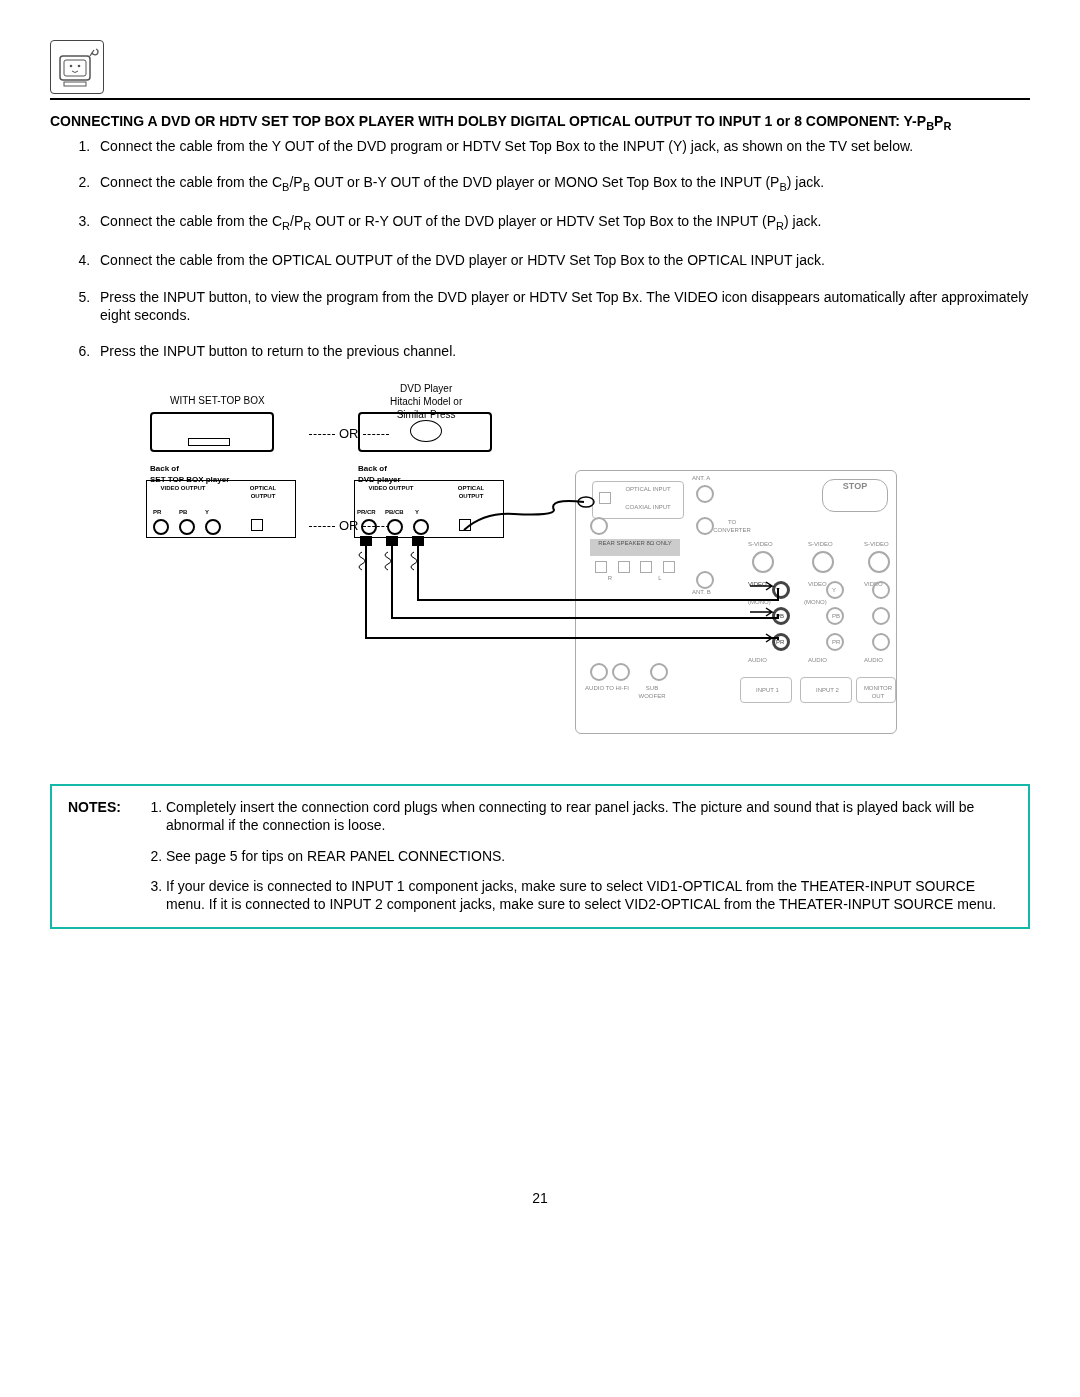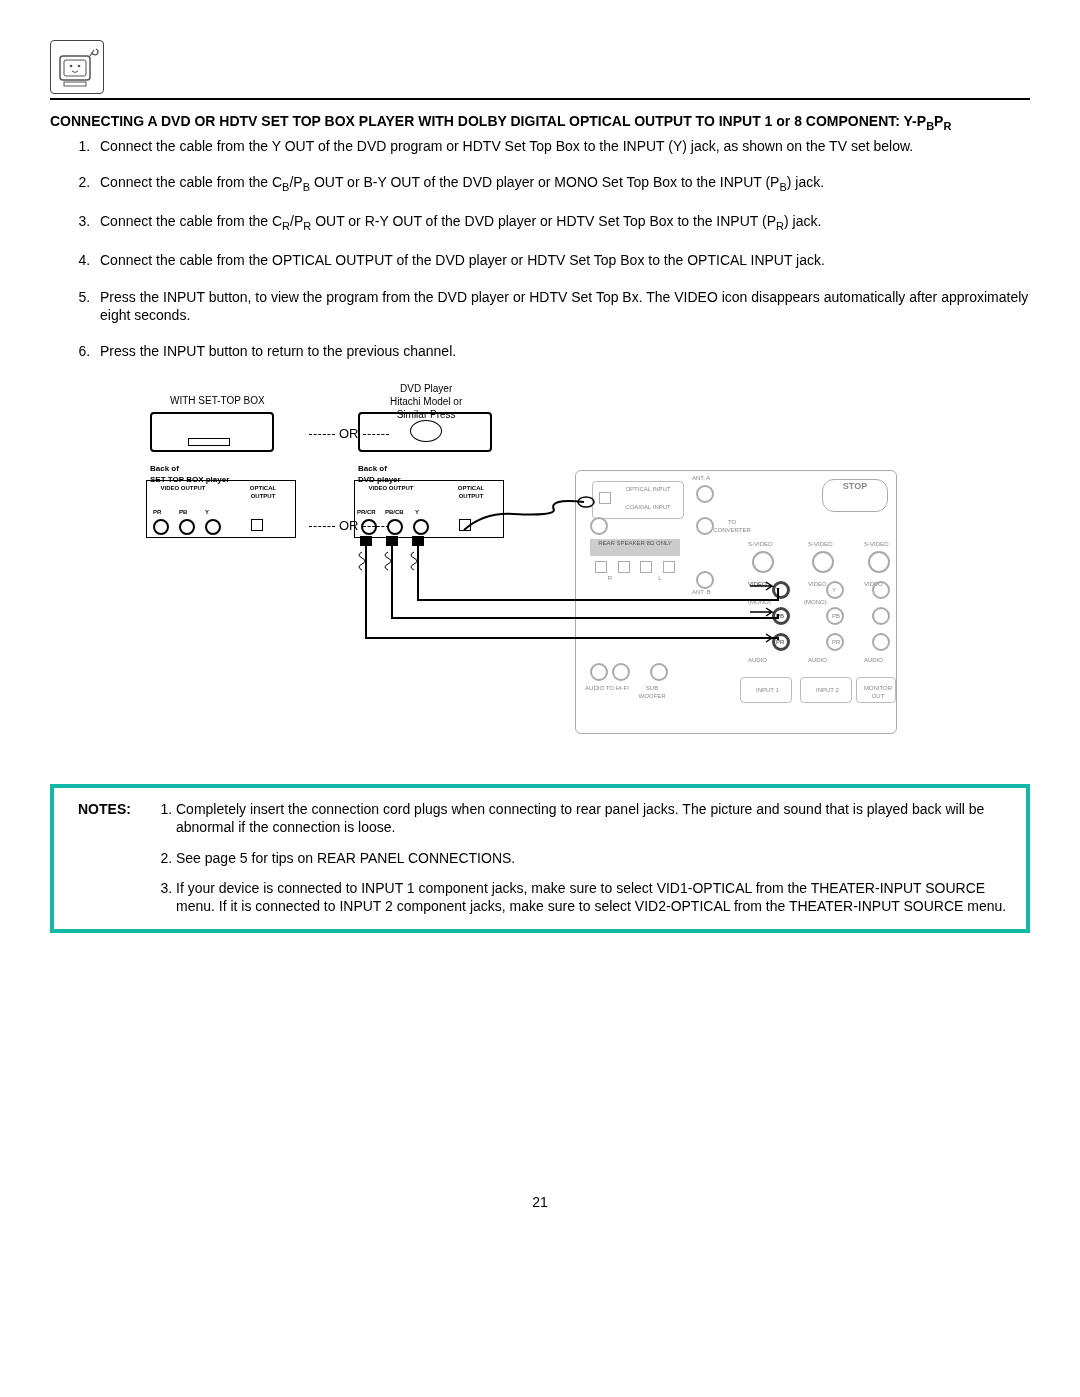--- a/index.html
+++ b/index.html
@@ -78,23 +78,23 @@
   .jack { width:12px; height:12px; border:2px solid #000; border-radius:50%; position:absolute; }
   .sq { width:10px; height:10px; border:1.5px solid #000; position:absolute; }
   .rear-panel { position:absolute; top:90px; left:485px; width:320px; height:262px; border:1.5px solid #aaa; border-radius:6px;}
   .rear-panel .rp-el { position:absolute; border:1.5px solid #bbb; }
   .stop { position:absolute; top:8px; right:8px; width:64px; height:30px; border:1.5px solid #aaa; border-radius:12px; font-size:9px; font-weight:bold; text-align:center; color:#888; padding-top:1px;}
   .rp-label { font-size:6px; color:#888; text-align:center; position:absolute;}
   .rp-label.dark { color:#444; }
   .gjack { width:14px; height:14px; border:2px solid #aaa; border-radius:50%; position:absolute;}
   .gjack.dk { border-color:#444; width:12px; height:12px; border-width:3px;}
   .notes-box {
-    border: 4px solid #14b8a6;
+    border: 2px solid #14b8a6;
     margin: 24px 0 0 0;
-    padding: 12px 16px 14px 24px;
+    padding: 12px 16px 14px 16px;
   }
   .notes-inner { display:flex; }
   .notes-label { font-weight:bold; font-size:14px; width:80px; flex-shrink:0;}
   .notes-content ol { margin:0; padding-left:18px;}
   .notes-content li { margin-bottom:12px; }
   .notes-content li:last-child { margin-bottom:0; }
   .page-num { text-align:center; margin-top:260px; font-size:14px;}
 </style>
 </head>
 <body>

